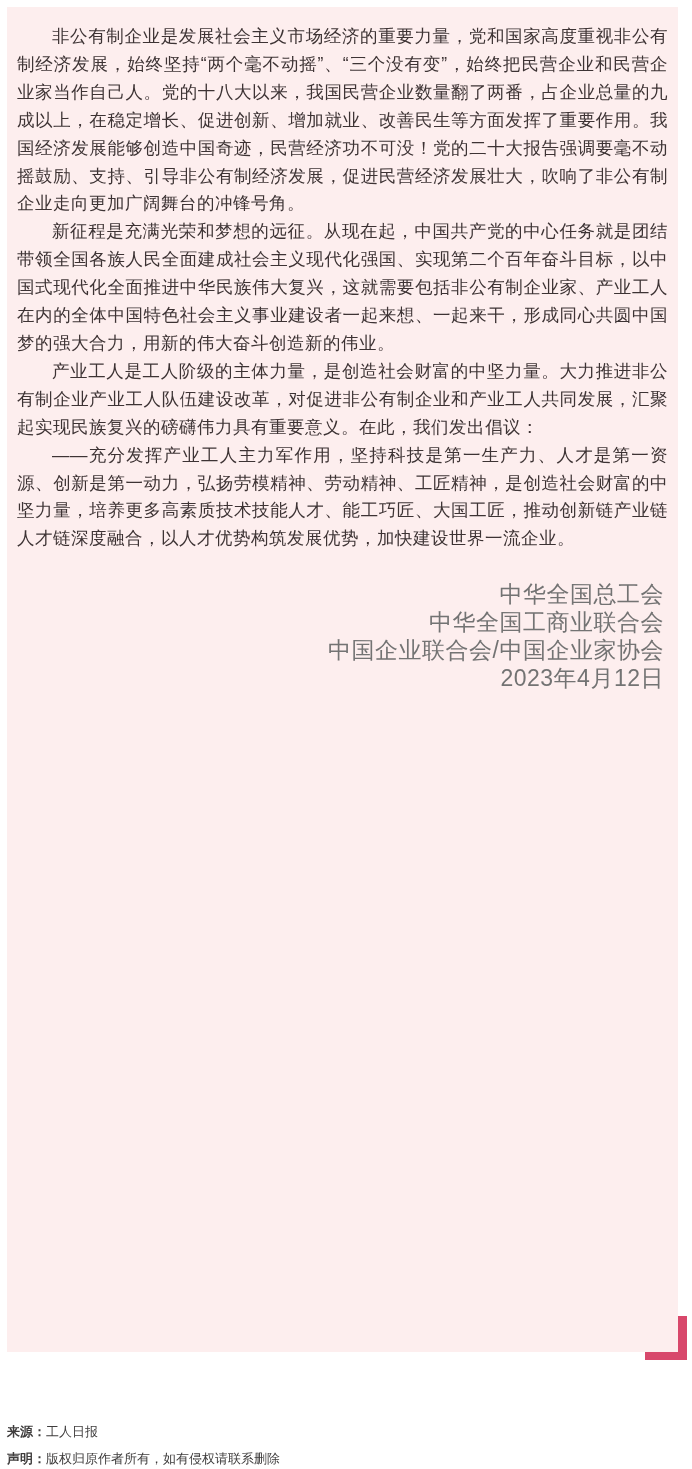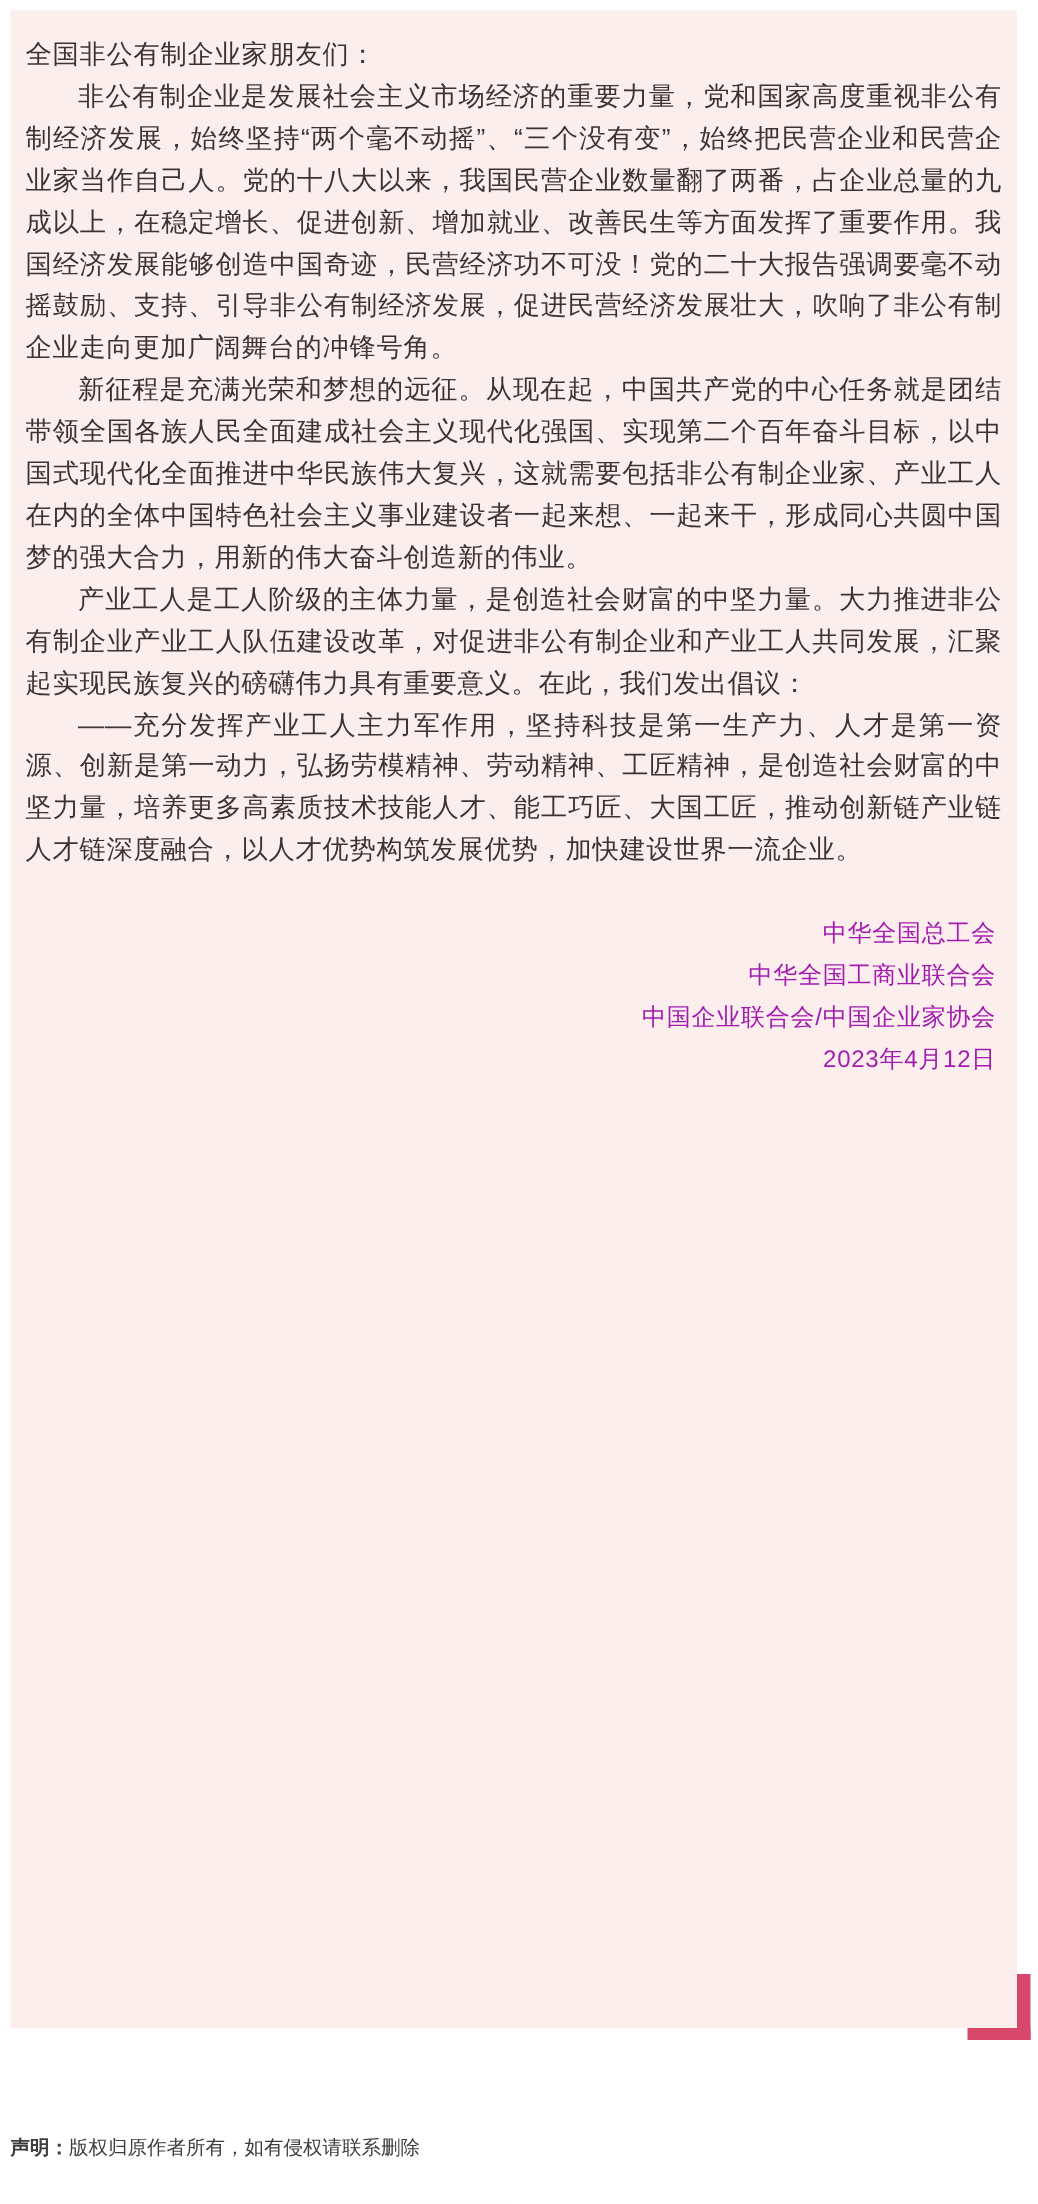--- a/index.html
+++ b/index.html
@@ -35,22 +35,22 @@
   }
   .letter p {
     margin: 0;
     text-indent: 2em;
   }
   .letter p.salutation {
     text-indent: 0;
   }
   .signature-block {
     margin-top: 28px;
-    color: #a21caf;
-    font-size: 16px;
+    color: #737373;
+    font-size: 23px;
     line-height: 27.9px;
     text-align: right;
     letter-spacing: 0.5px;
     padding-right: 4px;
   }
   .signature-block div {
     margin: 0;
   }
   
   .corner-accent-v {
@@ -85,34 +85,34 @@
     font-weight: 400;
   }
 </style>
 </head>
 <body>
 
 <div class="page">
 
   <div class="card">
     <div class="letter">
-      <p class="salutation">全国非公有制企业家朋友们：</p>
       <p>非公有制企业是发展社会主义市场经济的重要力量，党和国家高度重视非公有制经济发展，始终坚持“两个毫不动摇”、“三个没有变”，始终把民营企业和民营企业家当作自己人。党的十八大以来，我国民营企业数量翻了两番，占企业总量的九成以上，在稳定增长、促进创新、增加就业、改善民生等方面发挥了重要作用。我国经济发展能够创造中国奇迹，民营经济功不可没！党的二十大报告强调要毫不动摇鼓励、支持、引导非公有制经济发展，促进民营经济发展壮大，吹响了非公有制企业走向更加广阔舞台的冲锋号角。</p>
       <p>新征程是充满光荣和梦想的远征。从现在起，中国共产党的中心任务就是团结带领全国各族人民全面建成社会主义现代化强国、实现第二个百年奋斗目标，以中国式现代化全面推进中华民族伟大复兴，这就需要包括非公有制企业家、产业工人在内的全体中国特色社会主义事业建设者一起来想、一起来干，形成同心共圆中国梦的强大合力，用新的伟大奋斗创造新的伟业。</p>
       <p>产业工人是工人阶级的主体力量，是创造社会财富的中坚力量。大力推进非公有制企业产业工人队伍建设改革，对促进非公有制企业和产业工人共同发展，汇聚起实现民族复兴的磅礴伟力具有重要意义。在此，我们发出倡议：</p>
       <p>——充分发挥产业工人主力军作用，坚持科技是第一生产力、人才是第一资源、创新是第一动力，弘扬劳模精神、劳动精神、工匠精神，是创造社会财富的中坚力量，培养更多高素质技术技能人才、能工巧匠、大国工匠，推动创新链产业链人才链深度融合，以人才优势构筑发展优势，加快建设世界一流企业。</p>
     </div>
     <div class="signature-block">
       <div>中华全国总工会</div>
       <div>中华全国工商业联合会</div>
       <div>中国企业联合会/中国企业家协会</div>
       <div>2023年4月12日</div>
     </div>
   </div>
 
   <div class="corner-accent-v"></div>
   <div class="corner-accent-h"></div>
 
   <div class="footer">
+    <div><span class="label">来源：</span><span class="value">工人日报</span></div>
     <div><span class="label">声明：</span><span class="value">版权归原作者所有，如有侵权请联系删除</span></div>
   </div>
 
 </div>
 
 </body></html>

